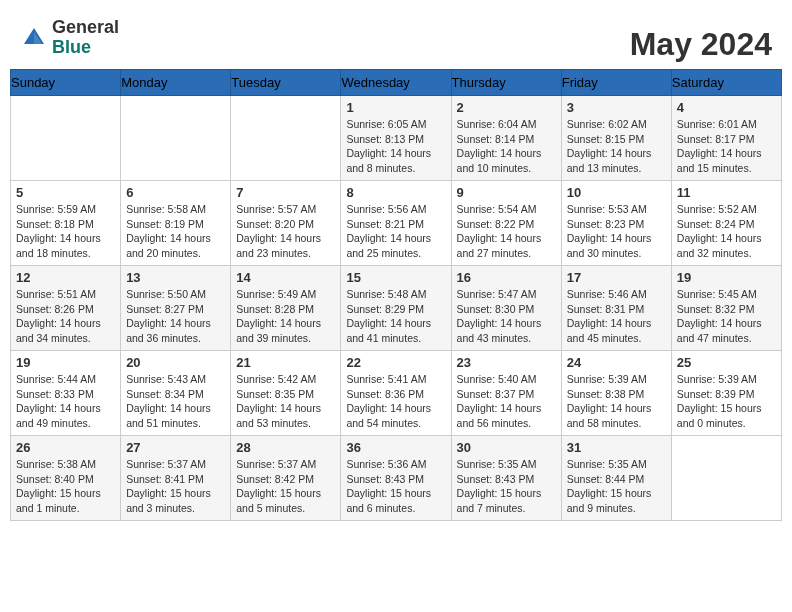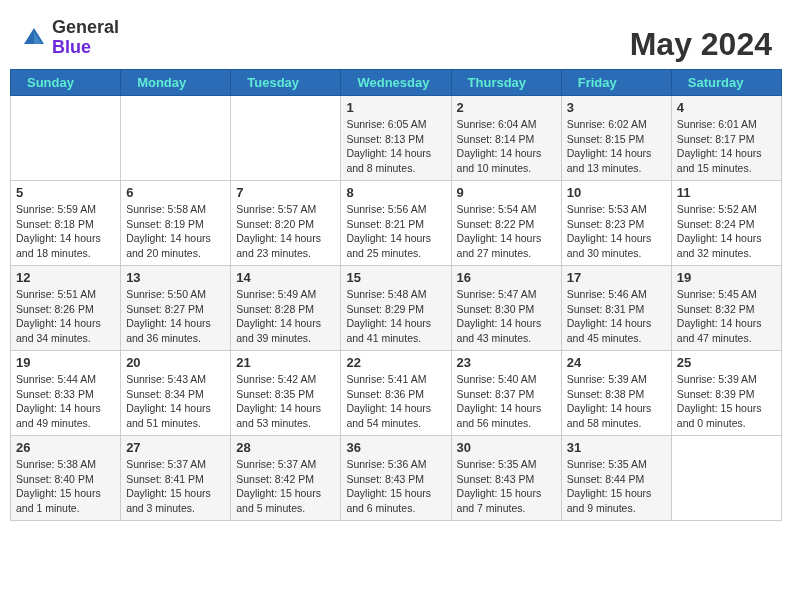--- a/index.html
+++ b/index.html
@@ -27,21 +27,21 @@
       line-height: 1.1;
     }
     .logo-general {
       font-size: 18px;
       font-weight: bold;
       color: #333;
     }
     .logo-blue {
       font-size: 18px;
       font-weight: bold;
-      color: #6d28d9;
+      color: #0f766e;
     }
     .logo-icon {
       width: 28px;
       height: 28px;
       margin-right: 4px;
     }
     .title-block {
       text-align: right;
     }
     .month-title {
@@ -54,24 +54,24 @@
       font-size: 16px;
       color: #555;
     }
     table {
       width: 100%;
       border-collapse: collapse;
       table-layout: fixed;
     }
     thead th {
       background-color: #2a6cb5;
-      color: #5eead4;
+      color: #000000;
       font-size: 13px;
-      font-weight: bold;
-      padding: 5px 16px;
+      font-weight: normal;
+      padding: 5px 0;
       text-align: left;
       border: 1px solid #1e5a9a;
     }
     tbody tr {
       vertical-align: top;
     }
     tbody td {
       border: 1px solid #ccc;
       padding: 4px 5px;
       font-size: 11px;

